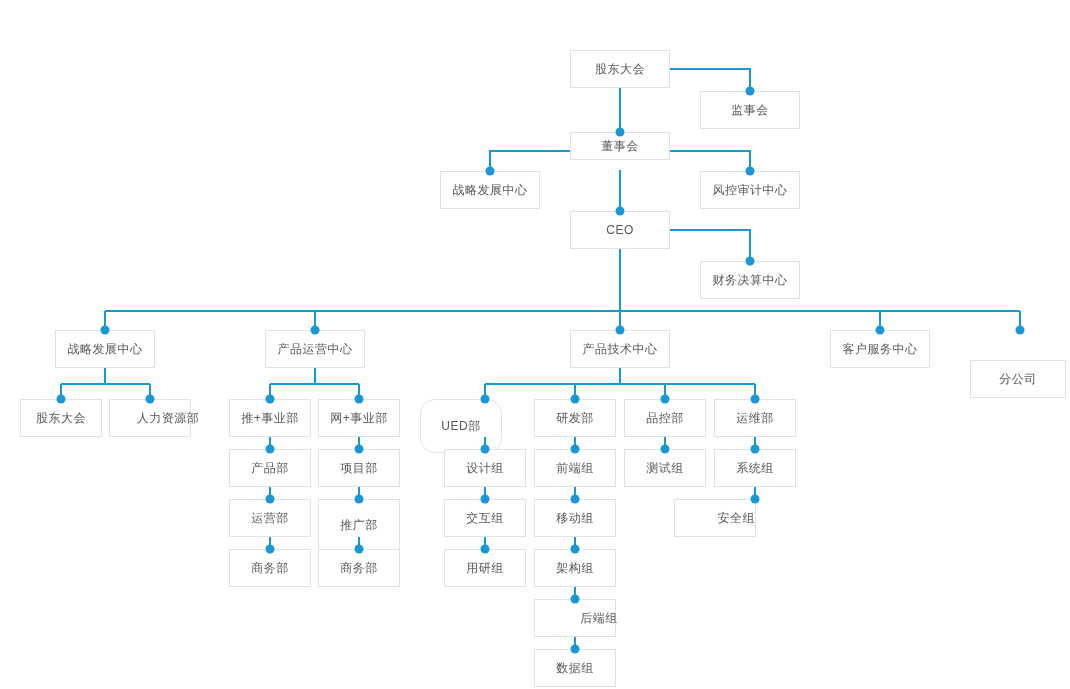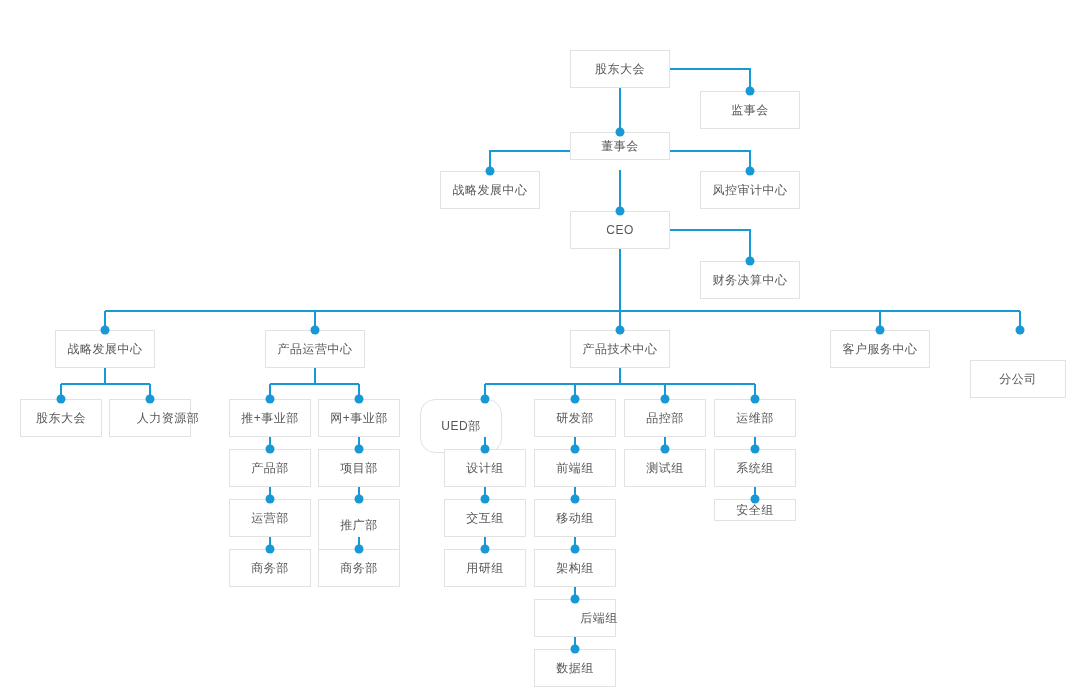--- a/index.html
+++ b/index.html
@@ -223,16 +223,16 @@
     </div>
     <div class="node" style="left: 624px; top: 449px; width: 82px; height: 38px;">
       <span>测试组</span>
     </div>
     <div class="node" style="left: 714px; top: 399px; width: 82px; height: 38px;">
       <span>运维部</span>
     </div>
     <div class="node" style="left: 714px; top: 449px; width: 82px; height: 38px;">
       <span>系统组</span>
     </div>
-    <div class="node" style="left: 714px; top: 499px; width: 82px; height: 22px;">
+    <div class="node" style="left: 674px; top: 499px; width: 82px; height: 38px; justify-content: flex-end;">
       <span>安全组</span>
     </div>
   </div>
 
 </body></html>

